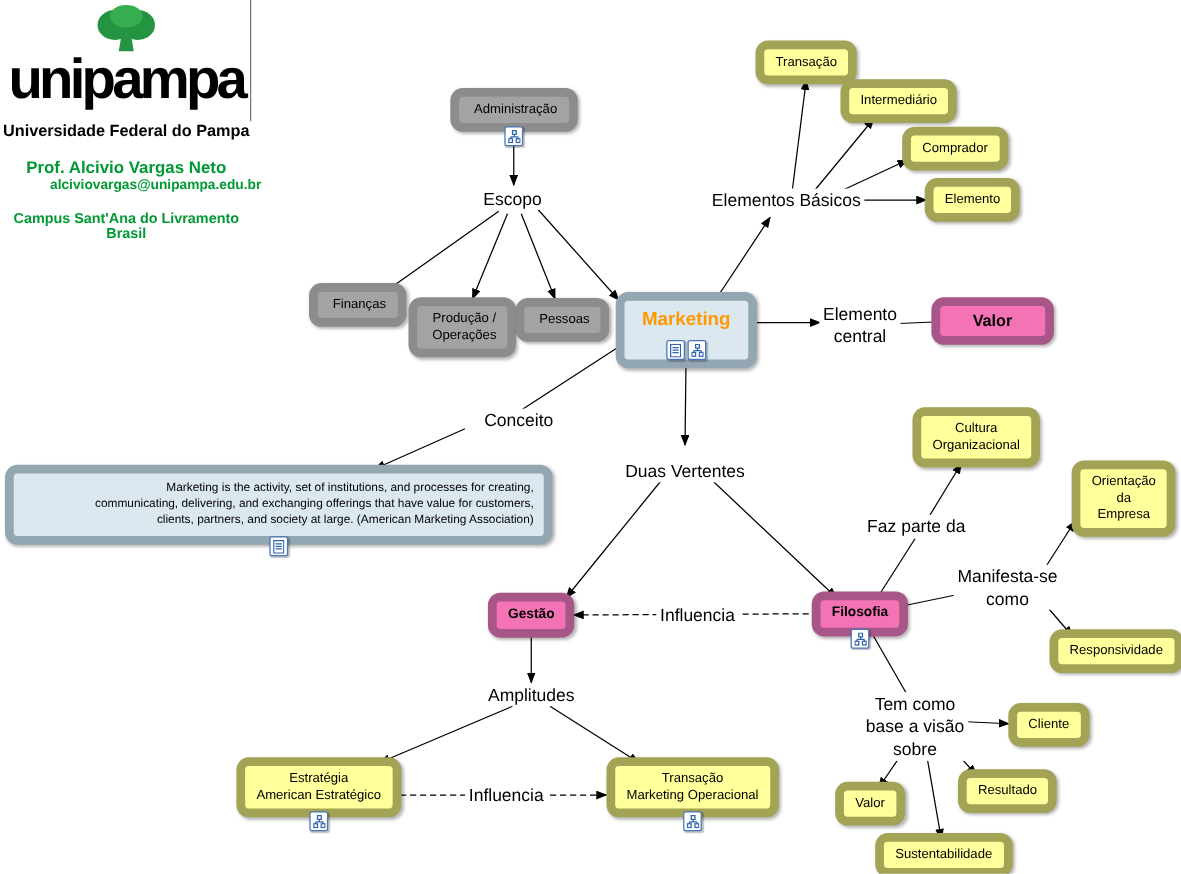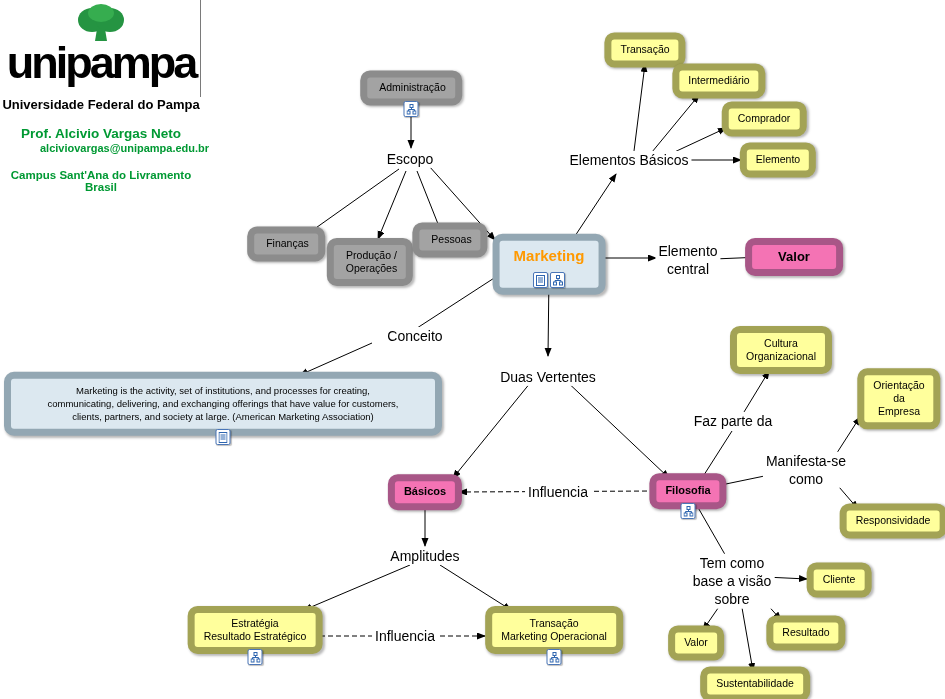--- a/index.html
+++ b/index.html
@@ -15,21 +15,21 @@
   .box{
     border:7px solid #404040;border-radius:10px;padding:4px 9px;font-size:10.5px;
     box-shadow:1.5px 1.5px 2.5px rgba(0,0,0,.28);
   }
   .yellow{background:#ffff9c;border-color:#a3a355;}
   .white{background:#a3a3a3;border-color:#8c8c8c;padding-left:12px;}
   .pink{background:#f473b4;border-color:#a85687;font-weight:bold;font-size:11px;}
   .blue{background:#dce8f0;border-color:#93a7b3;}
   .marketing-box{font-weight:bold;font-size:15px;color:#ff9900;padding:6px 14px 22px;}
   .valor-box{font-size:13px;padding:4px 26px;}
-  .def-box{width:408px;font-size:9.5px;border-radius:10px;padding:6px 8px;line-height:1.35;}
+  .def-box{width:408px;font-size:9.5px;border-radius:10px;padding:6px 8px;line-height:1.35;text-align:right;}
   .label{
     position:absolute;transform:translate(-50%,-50%);z-index:2;background:#fff;
     font-size:14px;line-height:1.3;text-align:center;white-space:pre-line;padding:0 3px;
   }
   .res-icon{
     width:15px;height:16px;background:#fff;border:1px solid #4a76b8;border-radius:2px;
     display:flex;align-items:center;justify-content:center;
     box-shadow:1px 1px 1px rgba(0,0,0,.25);box-sizing:border-box;
   }
   .res-single{position:absolute;transform:translate(-50%,-50%);z-index:3;}
@@ -102,47 +102,47 @@
   <div class="email">alciviovargas@unipampa.edu.br</div>
   <div class="campus">Campus Sant'Ana do Livramento</div>
   <div class="country">Brasil</div>
 </div>
 <div class="vline"></div>
 
 <div class="node box white" style="left:411px;top:88px">Administração</div>
 <div class="node box white" style="left:286px;top:244px">Finanças</div>
 <div class="node box white" style="left:370px;top:262px">Produção /
 Operações</div>
-<div class="node box white" style="left:450px;top:240px">Pessoas</div>
+<div class="node box white" style="left:450px;top:256px">Pessoas</div>
 
 <div class="node box blue marketing-box" style="left:549px;top:264px">Marketing</div>
 <div class="node box blue def-box" style="left:223px;top:404px">Marketing is the activity, set of institutions, and processes for creating,
 communicating, delivering, and exchanging offerings that have value for customers,
 clients, partners, and society at large. (American Marketing Association)</div>
 
 <div class="node box yellow" style="left:645px;top:50px">Transação</div>
 <div class="node box yellow" style="left:719px;top:81px">Intermediário</div>
 <div class="node box yellow" style="left:764px;top:119px">Comprador</div>
 <div class="node box yellow" style="left:778px;top:160px">Elemento</div>
 <div class="node box yellow" style="left:781px;top:350px">Cultura
 Organizacional</div>
 <div class="node box yellow" style="left:899px;top:399px">Orientação
 da Empresa</div>
 <div class="node box yellow" style="left:893px;top:521px">Responsividade</div>
 <div class="node box yellow" style="left:839px;top:580px">Cliente</div>
 <div class="node box yellow" style="left:806px;top:633px">Resultado</div>
 <div class="node box yellow" style="left:696px;top:643px">Valor</div>
 <div class="node box yellow" style="left:755px;top:684px">Sustentabilidade</div>
 <div class="node box yellow" style="left:255px;top:630px">Estratégia
-Resultado Estratégico</div>
+American Estratégico</div>
 <div class="node box yellow" style="left:554px;top:630px">Transação
 Marketing Operacional</div>
 
 <div class="node box pink valor-box" style="left:794px;top:257px">Valor</div>
-<div class="node box pink" style="left:425px;top:492px">Básicos</div>
+<div class="node box pink" style="left:425px;top:492px">Gestão</div>
 <div class="node box pink" style="left:688px;top:491px">Filosofia</div>
 
 <div class="label" style="left:410px;top:159px">Escopo</div>
 <div class="label" style="left:629px;top:160px">Elementos Básicos</div>
 <div class="label" style="left:688px;top:260px">Elemento
 central</div>
 <div class="label" style="left:415px;top:336px">Conceito</div>
 <div class="label" style="left:548px;top:377px">Duas Vertentes</div>
 <div class="label" style="left:558px;top:492px">Influencia</div>
 <div class="label" style="left:733px;top:421px">Faz parte da</div>

